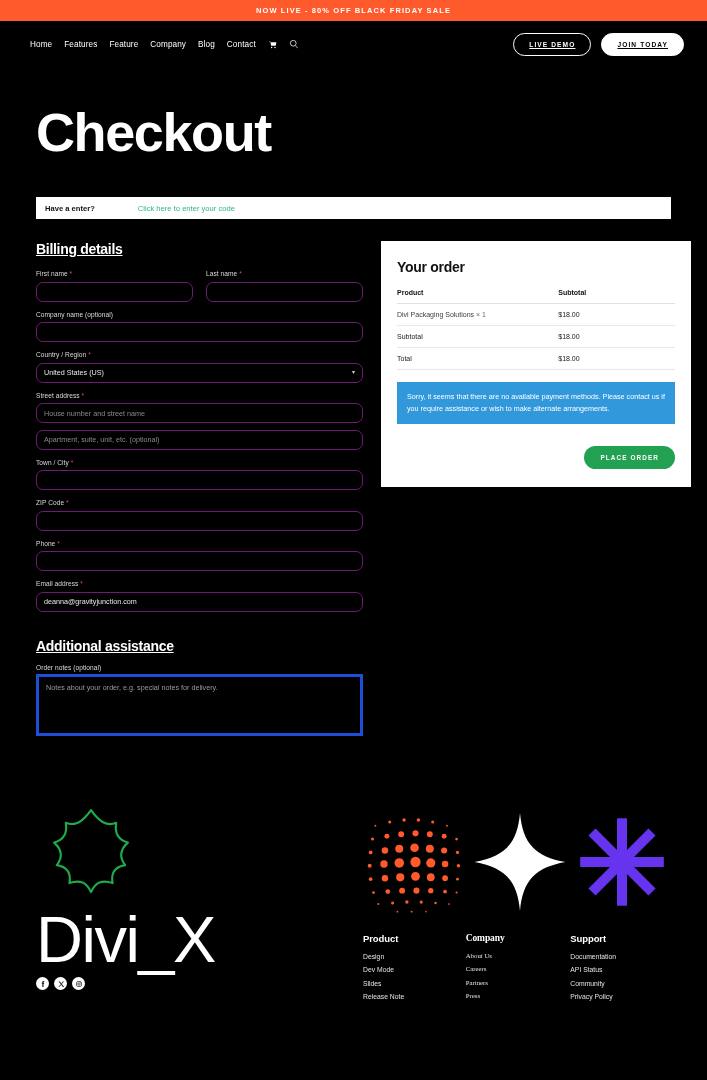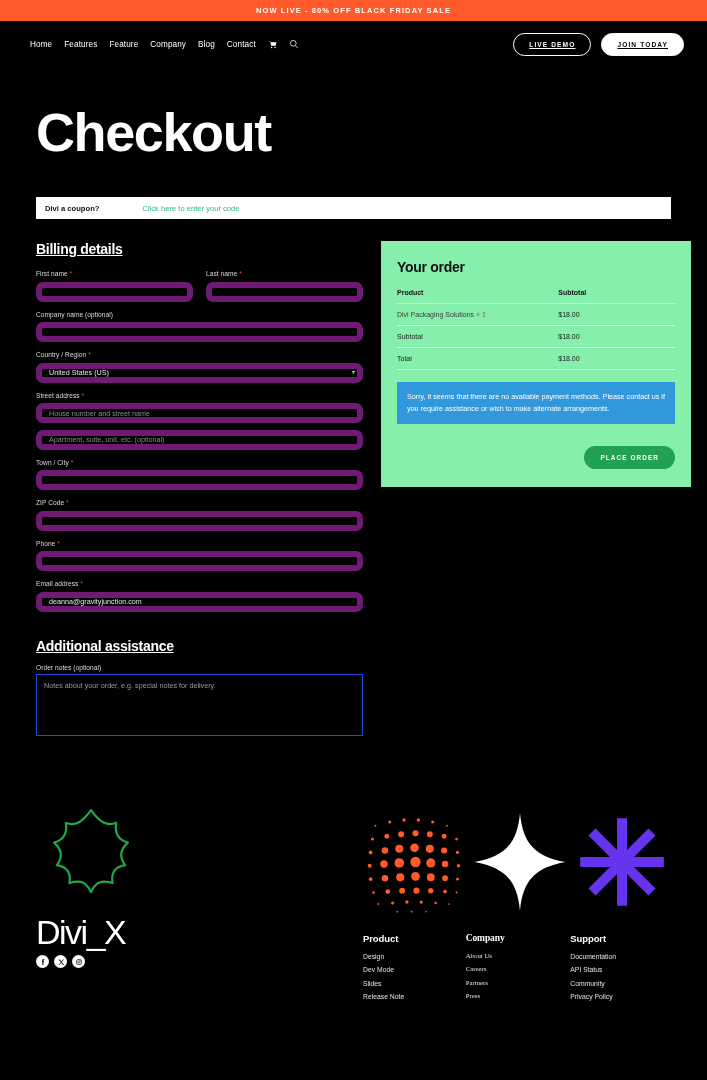--- a/index.html
+++ b/index.html
@@ -106,21 +106,21 @@
     font-size: 6.6px;
     color: #d9d9d9;
     margin-bottom: 3px;
     letter-spacing: .05px;
   }
   .req { color: #e04f4f; }
   .input {
     width: 100%;
     height: 20px;
     background: #000;
-    border: 6px solid #701a75;
+    border: 1px solid #701a75;
     color: #fff;
     font-size: 7.2px;
     padding: 0 7px;
     font-family: "Liberation Sans", sans-serif;
     outline: none;
     border-radius: 7px;
   }
   .input::placeholder { color: #8a8a8a; }
   .input.value-filled { color: #e8e8e8; }
   .row2 { display: flex; gap: 13px; }
@@ -138,35 +138,35 @@
     line-height: 1;
     pointer-events: none;
   }
   .stacked .input { margin-bottom: 5px; }
   .stacked .input:last-child { margin-bottom: 0; }
 
   .textarea {
     width: 100%;
     height: 62px;
     background: #000;
-    border: 1px solid #1d4ed8;
+    border: 3px solid #1d4ed8;
     color: #fff;
     font-size: 7.2px;
     padding: 6px 7px;
     font-family: "Liberation Sans", sans-serif;
     resize: none;
     outline: none;
   }
   .textarea::placeholder { color: #9a9a9a; }
 
   .addl-title { margin-top: 26px; margin-bottom: 10px; }
 
   
   .order-panel {
-    background: #86efac;
+    background: #ffffff;
     color: #111;
     padding: 18px 16px 18px 16px;
     min-height: 232px;
   }
   .order-title {
     font-size: 14px;
     font-weight: 700;
     letter-spacing: -.3px;
     color: #111;
     margin-bottom: 14px;
@@ -212,25 +212,25 @@
     cursor: pointer;
     font-family: "Liberation Sans", sans-serif;
   }
 
   
   .footer { margin-top: 54px; padding: 0 36px 16px 36px; }
   .footer-top { display: flex; gap: 0; align-items: flex-start; }
   .brand-col { width: 327px; flex: none; }
   .logo-mark { width: 108px; height: 108px; display: block; margin-left: 1px; }
   .brand-name {
-    font-size: 34px;
+    font-size: 65px;
     font-weight: 400;
     letter-spacing: -1.5px;
     line-height: .9;
-    margin-top: 6px;
+    margin-top: 0;
     color: #fff;
   }
   .socials { display: flex; gap: 5px; margin-top: 8px; }
   .social {
     width: 13px; height: 13px;
     border-radius: 50%;
     background: #fff;
     display: flex; align-items: center; justify-content: center;
   }
   .social svg { display: block; }
@@ -294,21 +294,21 @@
     <a class="btn-pill btn-outline" href="#">LIVE DEMO</a>
     <a class="btn-pill btn-solid" href="#">JOIN TODAY</a>
   </div>
 </div>
 
 <div class="page-wrap">
 
   <h1 class="page-title">Checkout</h1>
 
   <div class="coupon-bar">
-    <span class="coupon-text">Divi a coupon?</span>
+    <span class="coupon-text">Have a enter?</span>
     <a class="coupon-link" href="#">Click here to enter your code</a>
   </div>
 
   <div class="checkout-grid">
 
     <div class="col-left">
 
       <div class="section-title">Billing details</div>
 
       <div class="row2">

